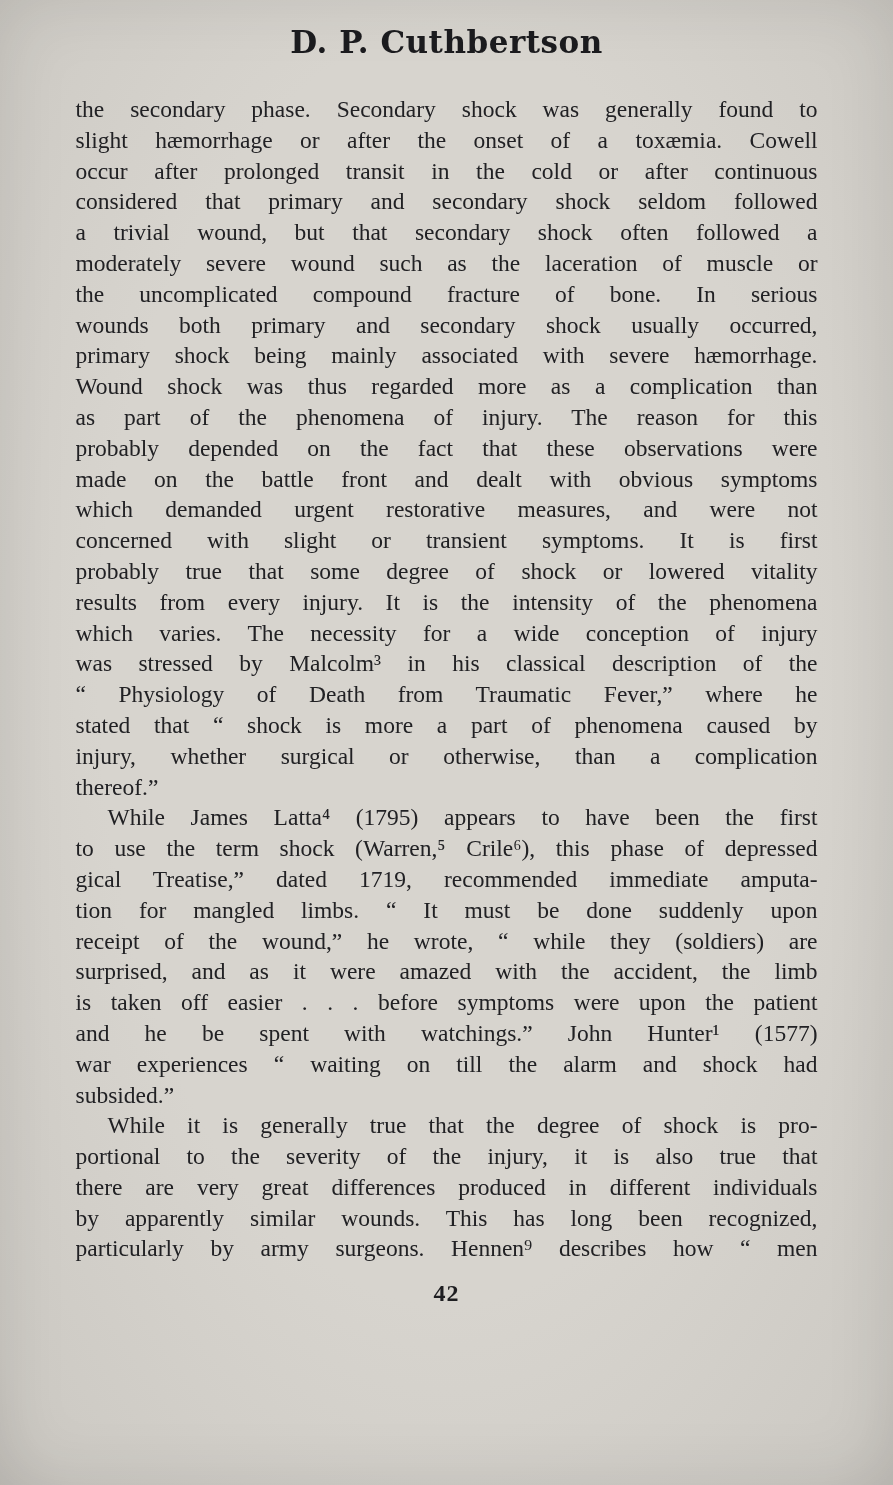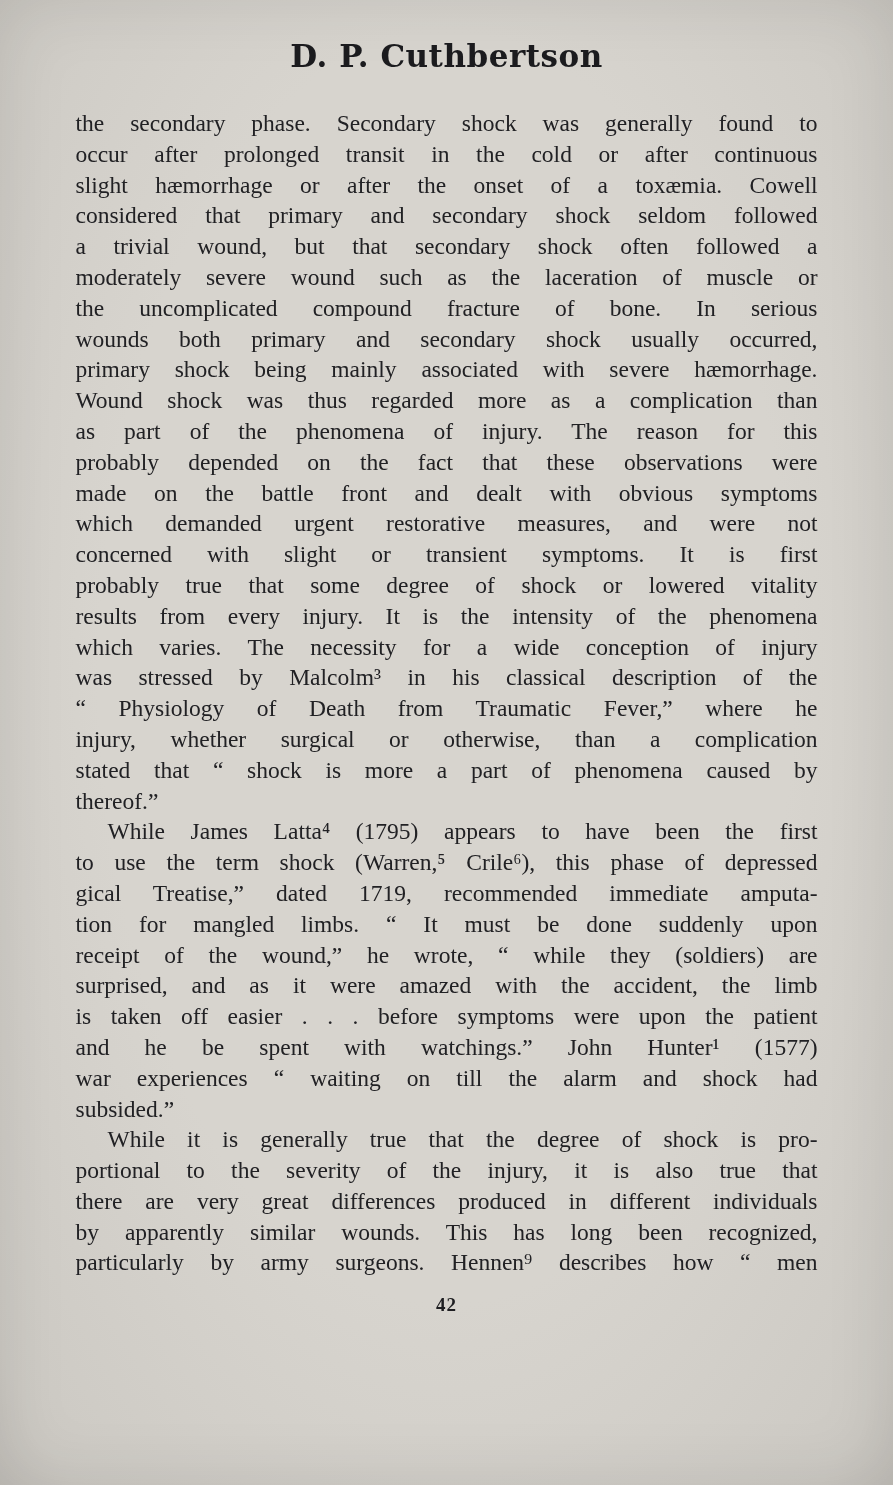--- a/index.html
+++ b/index.html
@@ -15,21 +15,21 @@
     color: var(--ink, #1f1f22);
   }
   .page {
     position: relative;
     width: 893px;
     height: 1485px;
     background: radial-gradient(ellipse at 50% 45%, #d7d4ce 55%, #cdcac4 92%, #c6c3bd 100%);
     box-shadow: inset 0 0 70px rgba(0,0,0,0.10);
   }
   .running-head {
-    padding-top: 38px;
+    padding-top: 24px;
     text-align: center;
     font-family: "DejaVu Serif", serif;
     font-weight: 700;
     font-size: 31px;
     letter-spacing: 0.5px;
     color: #1b1b1e;
   }
   .text-block {
     width: 742px;
     margin: 34px auto 16px auto;
@@ -49,55 +49,55 @@
     text-indent: 32px;
     font-family: Liberation Serif, serif;
   }
   .line.last {
     text-align-last: left;
   }
   .page-number {
     margin-top: 14px;
     text-align: center;
     font-weight: 700;
-    font-size: 19px;
+    font-size: 24px;
     letter-spacing: 1px;
     color: #1e1e21;
   }
 </style>
 </head>
 <body>
 
 <div class="page">
   <div class="running-head">D. P. Cuthbertson</div>
 
   <div class="text-block">
       <div class="paragraph">
         <div class="line">the secondary phase. Secondary shock was generally found to</div>
+        <div class="line">slight hæmorrhage or after the onset of a toxæmia. Cowell</div>
         <div class="line">occur after prolonged transit in the cold or after continuous</div>
-        <div class="line">slight hæmorrhage or after the onset of a toxæmia. Cowell</div>
         <div class="line">considered that primary and secondary shock seldom followed</div>
         <div class="line">a trivial wound, but that secondary shock often followed a</div>
         <div class="line">moderately severe wound such as the laceration of muscle or</div>
         <div class="line">the uncomplicated compound fracture of bone. In serious</div>
         <div class="line">wounds both primary and secondary shock usually occurred,</div>
         <div class="line">primary shock being mainly associated with severe hæmorrhage.</div>
         <div class="line">Wound shock was thus regarded more as a complication than</div>
         <div class="line">as part of the phenomena of injury. The reason for this</div>
         <div class="line">probably depended on the fact that these observations were</div>
         <div class="line">made on the battle front and dealt with obvious symptoms</div>
         <div class="line">which demanded urgent restorative measures, and were not</div>
         <div class="line">concerned with slight or transient symptoms. It is first</div>
         <div class="line">probably true that some degree of shock or lowered vitality</div>
         <div class="line">results from every injury. It is the intensity of the phenomena</div>
         <div class="line">which varies. The necessity for a wide conception of injury</div>
         <div class="line">was stressed by Malcolm³ in his classical description of the</div>
         <div class="line">“ Physiology of Death from Traumatic Fever,” where he</div>
+        <div class="line">stated that “ shock is more a part of phenomena caused by</div>
         <div class="line">injury, whether surgical or otherwise, than a complication</div>
-        <div class="line">stated that “ shock is more a part of phenomena caused by</div>
         <div class="line last">thereof.”</div>
       </div>
       <div class="paragraph">
         <div class="line indent">While James Latta⁴ (1795) appears to have been the first</div>
         <div class="line">to use the term shock (Warren,⁵ Crile⁶), this phase of depressed</div>
         <div class="line">gical Treatise,” dated 1719, recommended immediate amputa-</div>
         <div class="line">tion for mangled limbs. “ It must be done suddenly upon</div>
         <div class="line">receipt of the wound,” he wrote, “ while they (soldiers) are</div>
         <div class="line">surprised, and as it were amazed with the accident, the limb</div>
         <div class="line">is taken off easier . . . before symptoms were upon the patient</div>

